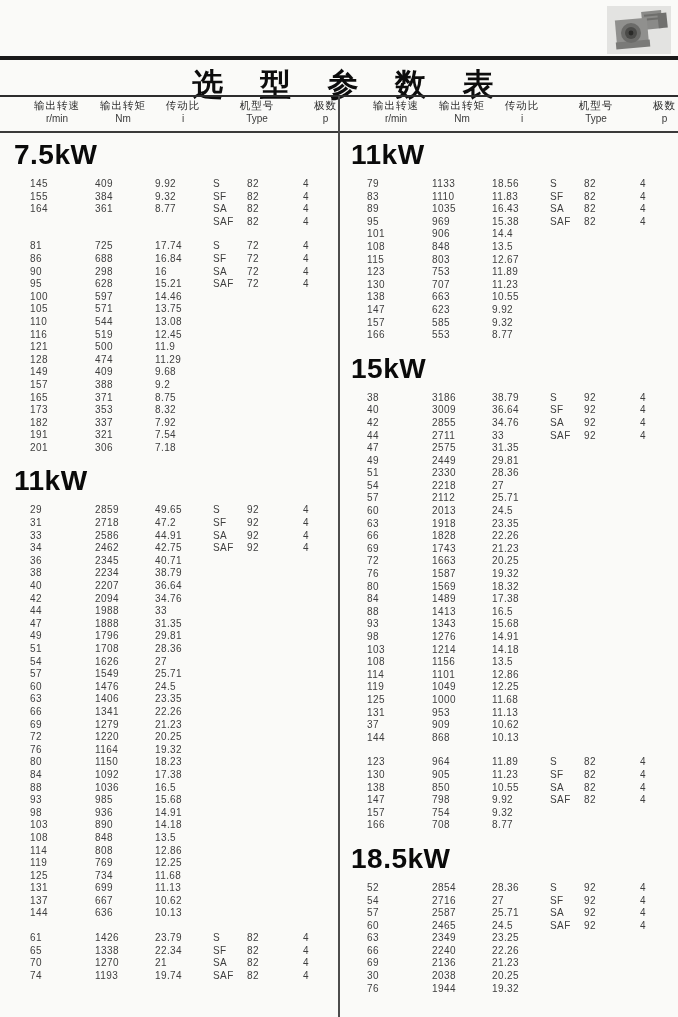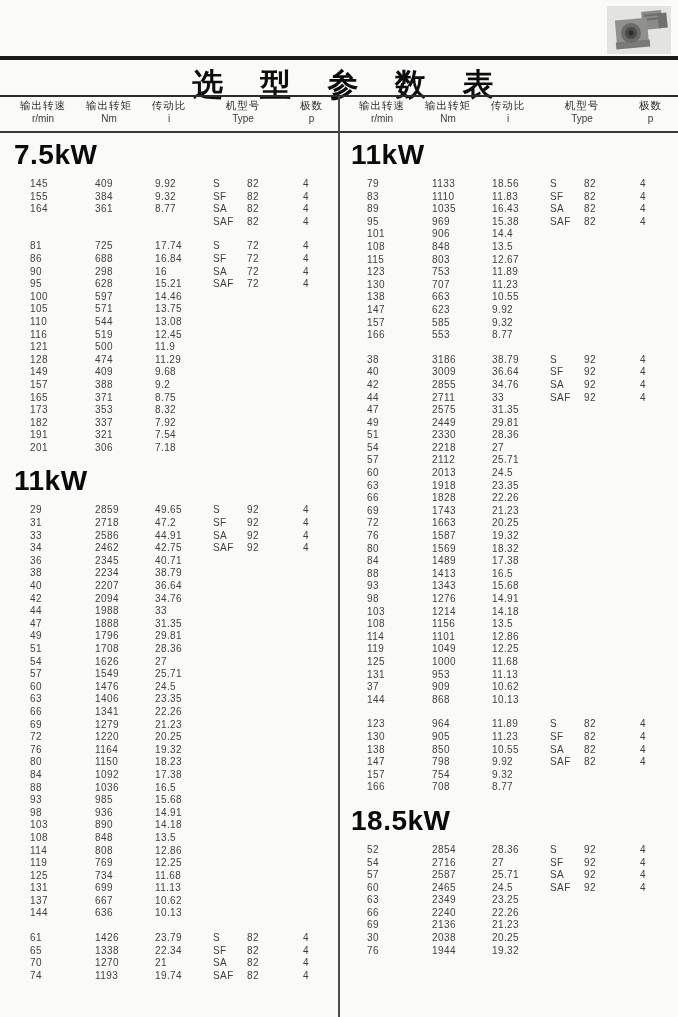--- a/index.html
+++ b/index.html
@@ -15,21 +15,21 @@
     text-align:center;font-size:31px;font-weight:bold;color:#0d0d0d;
     letter-spacing:14px;padding-left:14px;box-sizing:border-box;
     font-family:"Liberation Sans","DejaVu Sans",sans-serif;white-space:nowrap;
   }
   .rule-thin-1{position:absolute;left:0;top:95px;width:678px;height:2px;background:#2d2d2d;}
   .rule-thin-2{position:absolute;left:0;top:131px;width:678px;height:2px;background:#3a3a3a;}
   .vdivider{position:absolute;left:338px;top:96px;bottom:0;width:2px;background:#4c4c4c;}
   .header-band{position:absolute;left:0;top:98px;width:678px;height:32px;display:flex;}
   .half-header{
     width:339px;display:grid;grid-template-columns:70px 62px 58px 90px 47px;
-    padding-left:8px;box-sizing:border-box;
+    padding-left:22px;box-sizing:border-box;
   }
   .hcol{text-align:center;}
   .hname{font-size:10.5px;color:#2f2f2f;line-height:14px;letter-spacing:1px;}
   .hunit{font-size:10px;color:#3a3a3a;line-height:13px;}
   .content{position:absolute;left:0;top:134px;width:564px;bottom:0;display:flex;gap:8px;}
   .half{width:339px;box-sizing:border-box;}
   .section-heading{
     font-size:28px;font-weight:bold;color:#0a0a0a;line-height:30px;
     margin:11px 0 8px 14px;letter-spacing:0.5px;
   }
@@ -696,20 +696,21 @@
           </div>
           <div class="row">
             <span class="cell">166</span>
             <span class="cell">553</span>
             <span class="cell">8.77</span>
             <span class="cell"></span>
             <span class="cell"></span>
             <span class="cell"></span>
           </div>
         </div>
+        <div class="section-heading">15kW</div>
         <div class="group">
           <div class="row">
             <span class="cell">38</span>
             <span class="cell">3186</span>
             <span class="cell">38.79</span>
             <span class="cell">S</span>
             <span class="cell">92</span>
             <span class="cell">4</span>
           </div>
           <div class="row">

